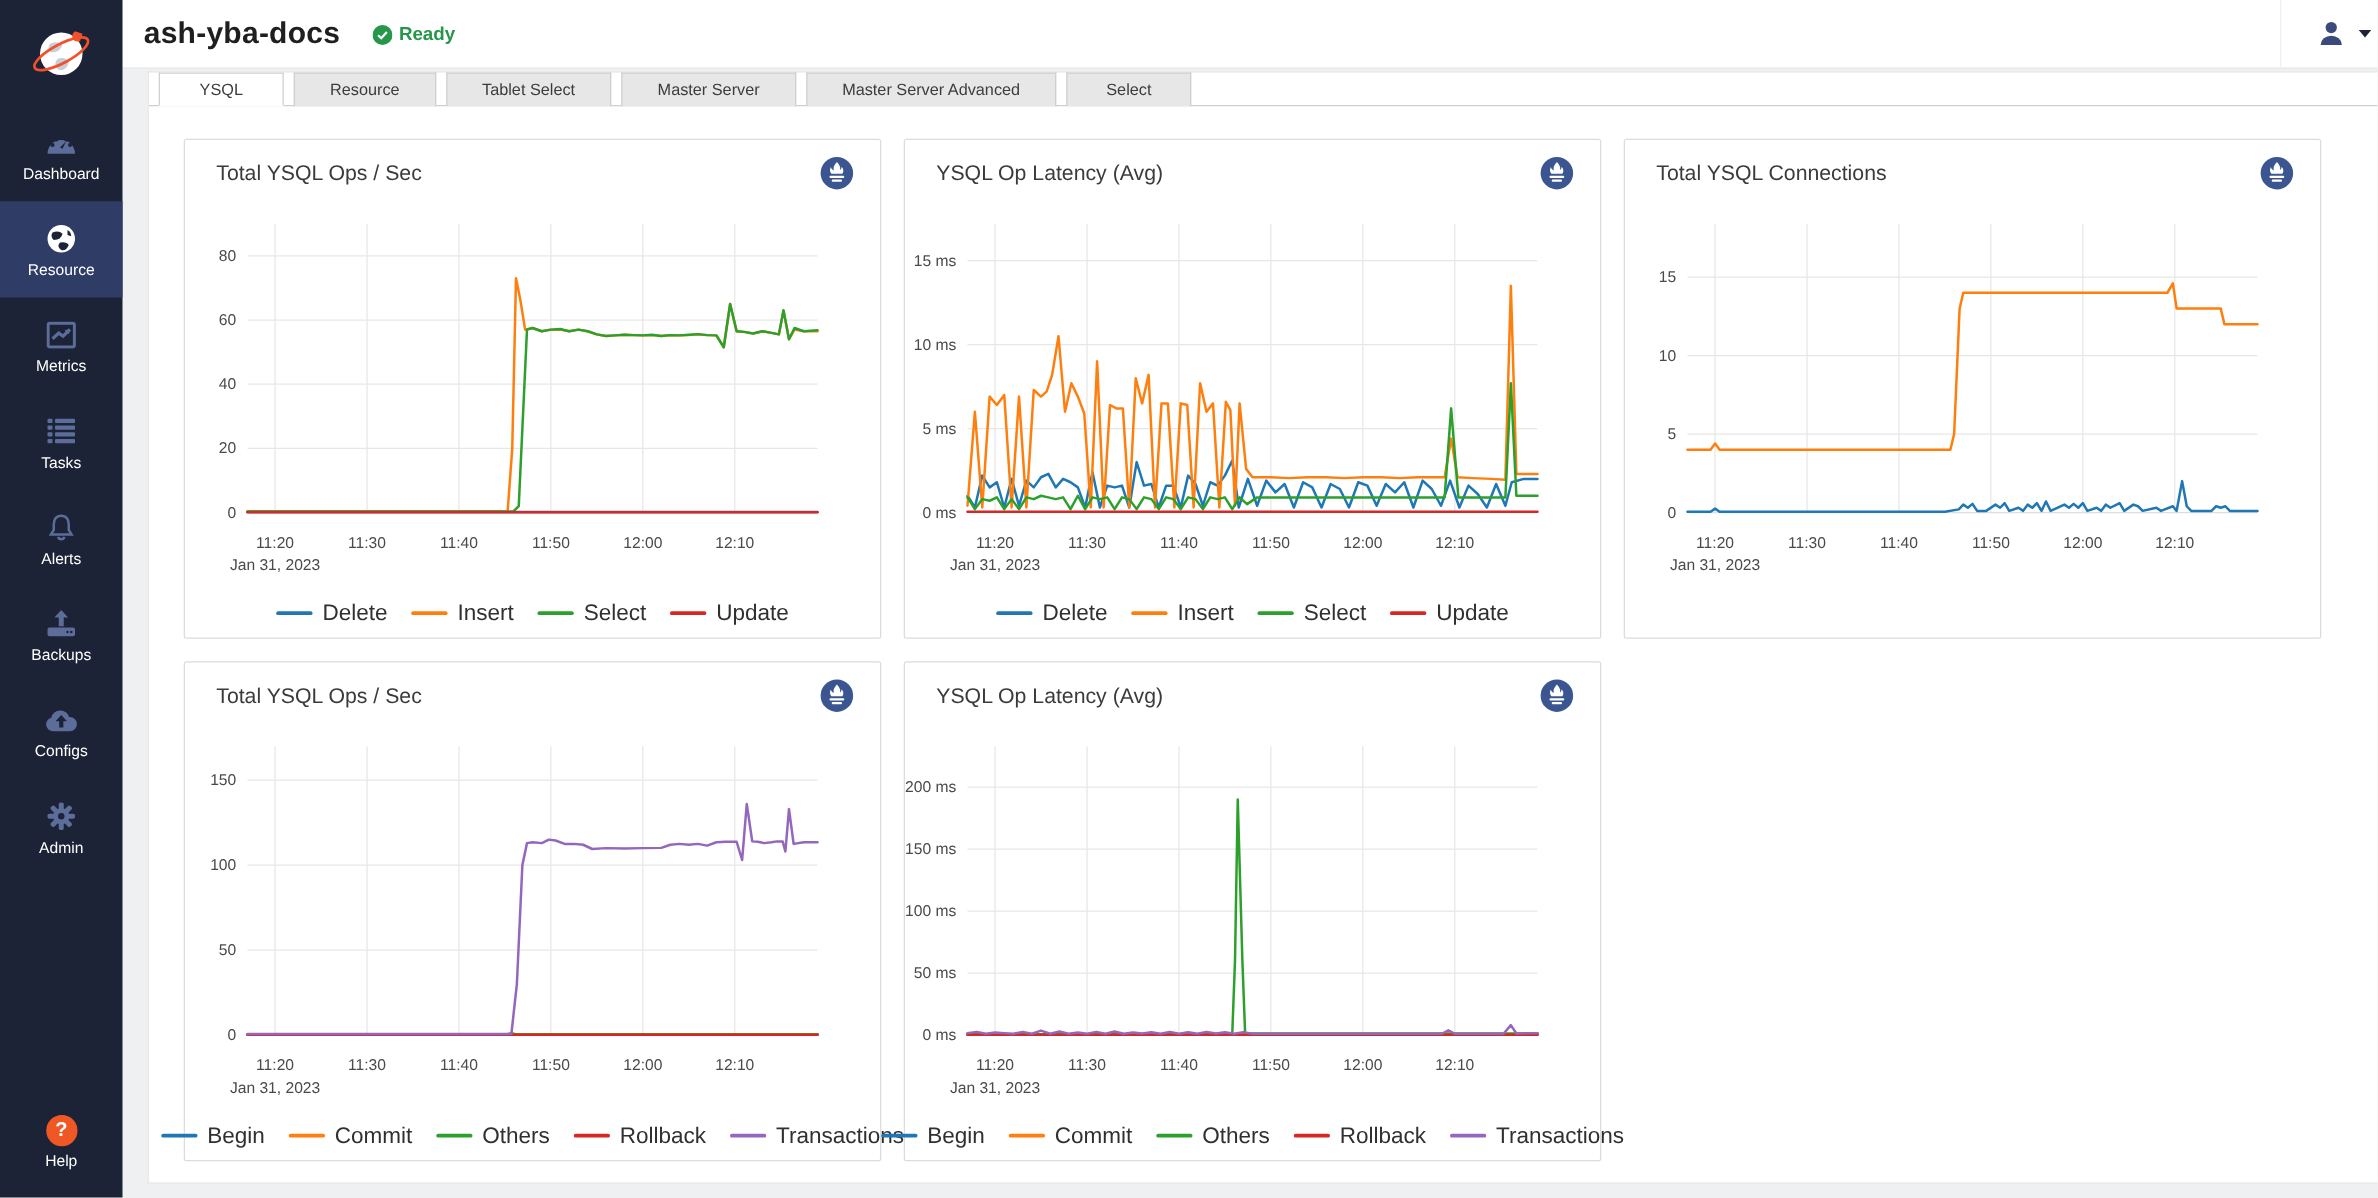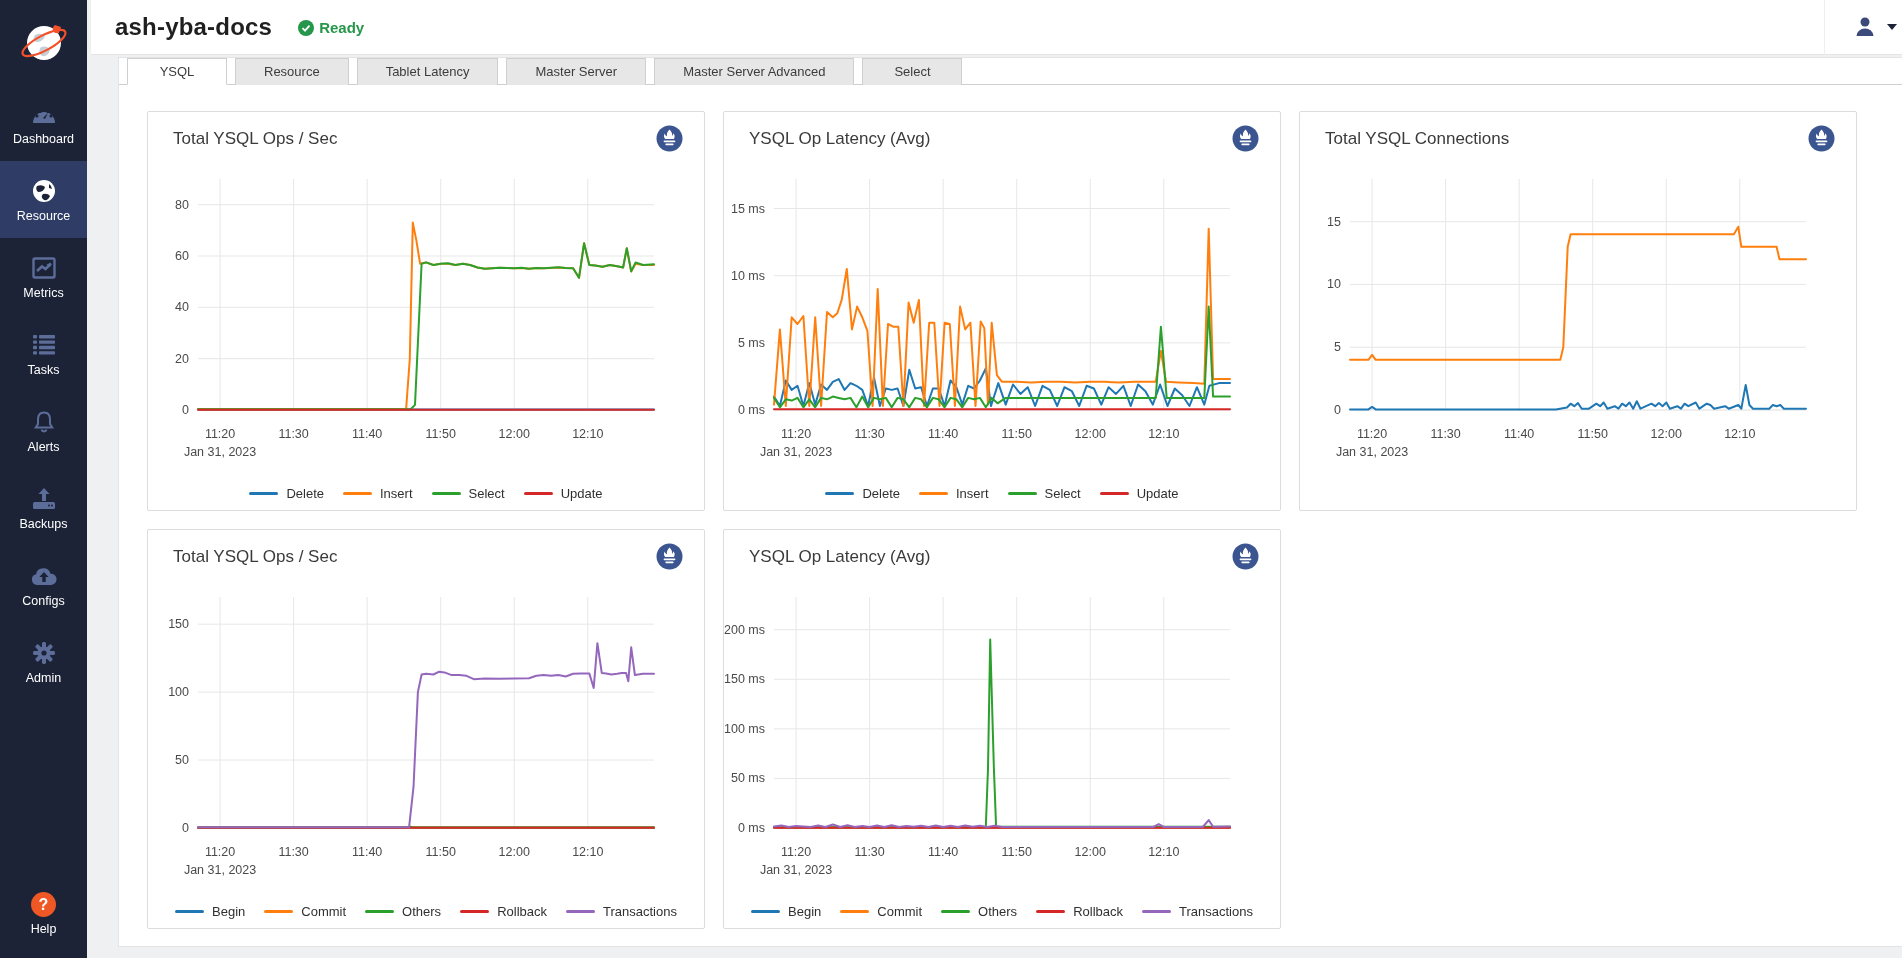--- a/index.html
+++ b/index.html
@@ -1,20 +1,20 @@
 <!DOCTYPE html>
 <html><head>
 <meta charset="utf-8">
 <style>
   * { margin:0; padding:0; box-sizing:border-box; }
   html,body { width:1902px; height:958px; overflow:hidden; background:#eef0f2;
               font-family:"Liberation Sans", sans-serif; }
 
   
-  .sidebar { position:fixed; left:0; top:0; width:87px; height:958px;
+  .sidebar { position:fixed; left:0; top:0; width:98px; height:958px;
              background:#1c2337; display:flex; flex-direction:column; z-index:20; }
   .logo { height:84px; display:flex; align-items:center; justify-content:center; }
   .nav-item { height:77px; display:flex; flex-direction:column; align-items:center;
               justify-content:center; cursor:pointer; }
   .nav-item .nicon { height:28px; display:flex; align-items:center; justify-content:center; }
   .nav-item .nlabel { color:#fff; font-size:12.5px; margin-top:4px; }
   .nav-item.active { background:#2e3c66; }
   .nav-spacer { flex:1; }
   .help-item { height:88px; display:flex; flex-direction:column; align-items:center;
                justify-content:center; cursor:pointer; }
@@ -48,21 +48,21 @@
             grid-gap:18px; }
   .panel { position:relative; width:558px; height:400px; background:#fff;
            border:1px solid #dcdcdc; border-radius:2px; }
   .panel-title { position:absolute; left:25px; top:17px; font-size:17px; color:#3b3b3b; }
   .prom-icon { position:absolute; right:21px; top:13px; width:27px; height:27px; cursor:pointer; }
   .chart-host { position:absolute; left:0; top:0; width:556px; height:360px; }
   .legend { position:absolute; left:0; bottom:9px; width:556px; display:flex;
             justify-content:center; align-items:center; gap:19px; }
   .legend-item { display:flex; align-items:center; gap:8px; }
   .legend-swatch { width:29px; height:3px; border-radius:2px; }
-  .legend-label { font-size:13px; color:#303030; }
+  .legend-label { font-size:18px; color:#303030; }
 
   svg text { font-family:"Liberation Sans", sans-serif; }
 </style>
 </head>
 <body>
 
 <div class="sidebar">
   <div class="logo">
     <svg width="50" height="50" viewBox="0 0 50 50">
       <circle cx="25" cy="26" r="17" fill="#ffffff"></circle>
@@ -207,21 +207,21 @@
       </svg>
     </span>
   </span>
 </div>
 
 <div class="main">
   <div class="card">
     <div class="tabstrip">
       <span class="tab active">YSQL</span>
       <span class="tab">Resource</span>
-      <span class="tab">Tablet Latency</span>
+      <span class="tab">Tablet Select</span>
       <span class="tab">Master Server</span>
       <span class="tab">Master Server Advanced</span>
       <span class="tab">Select</span>
     </div>
 
     <div class="charts">
 
       <div class="panel">
         <div class="chart-host"><svg width="556" height="360" viewBox="0 0 556 360">
               <line x1="72.06451612903226" y1="67" x2="72.06451612903226" y2="298" stroke="#e7e7e7" stroke-width="1"></line>

